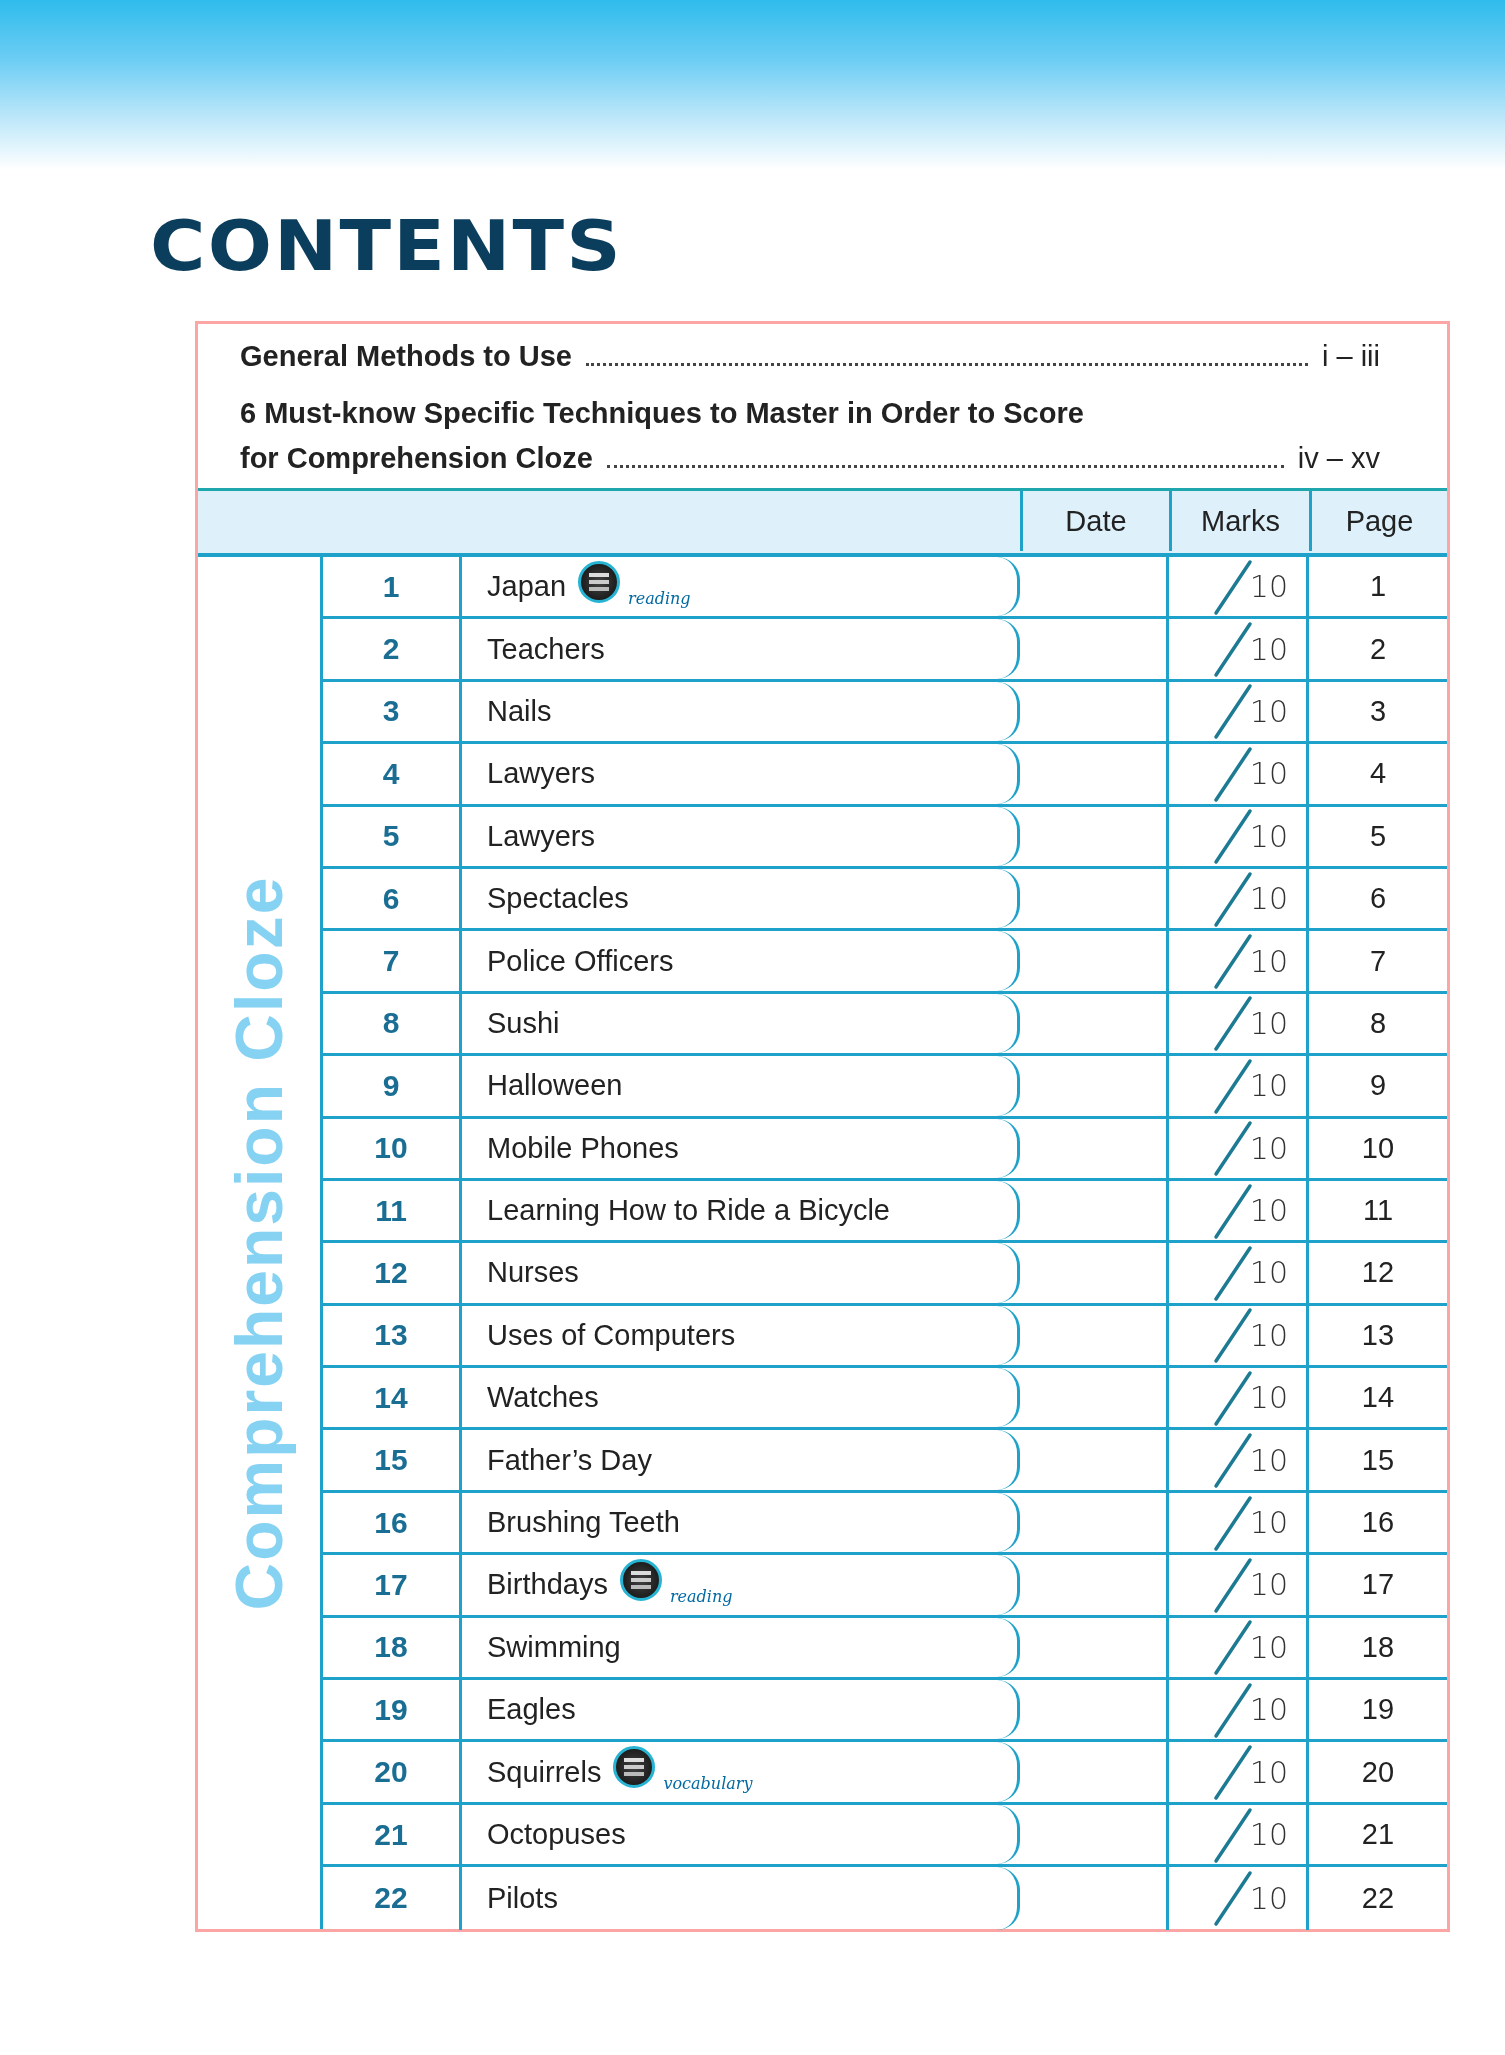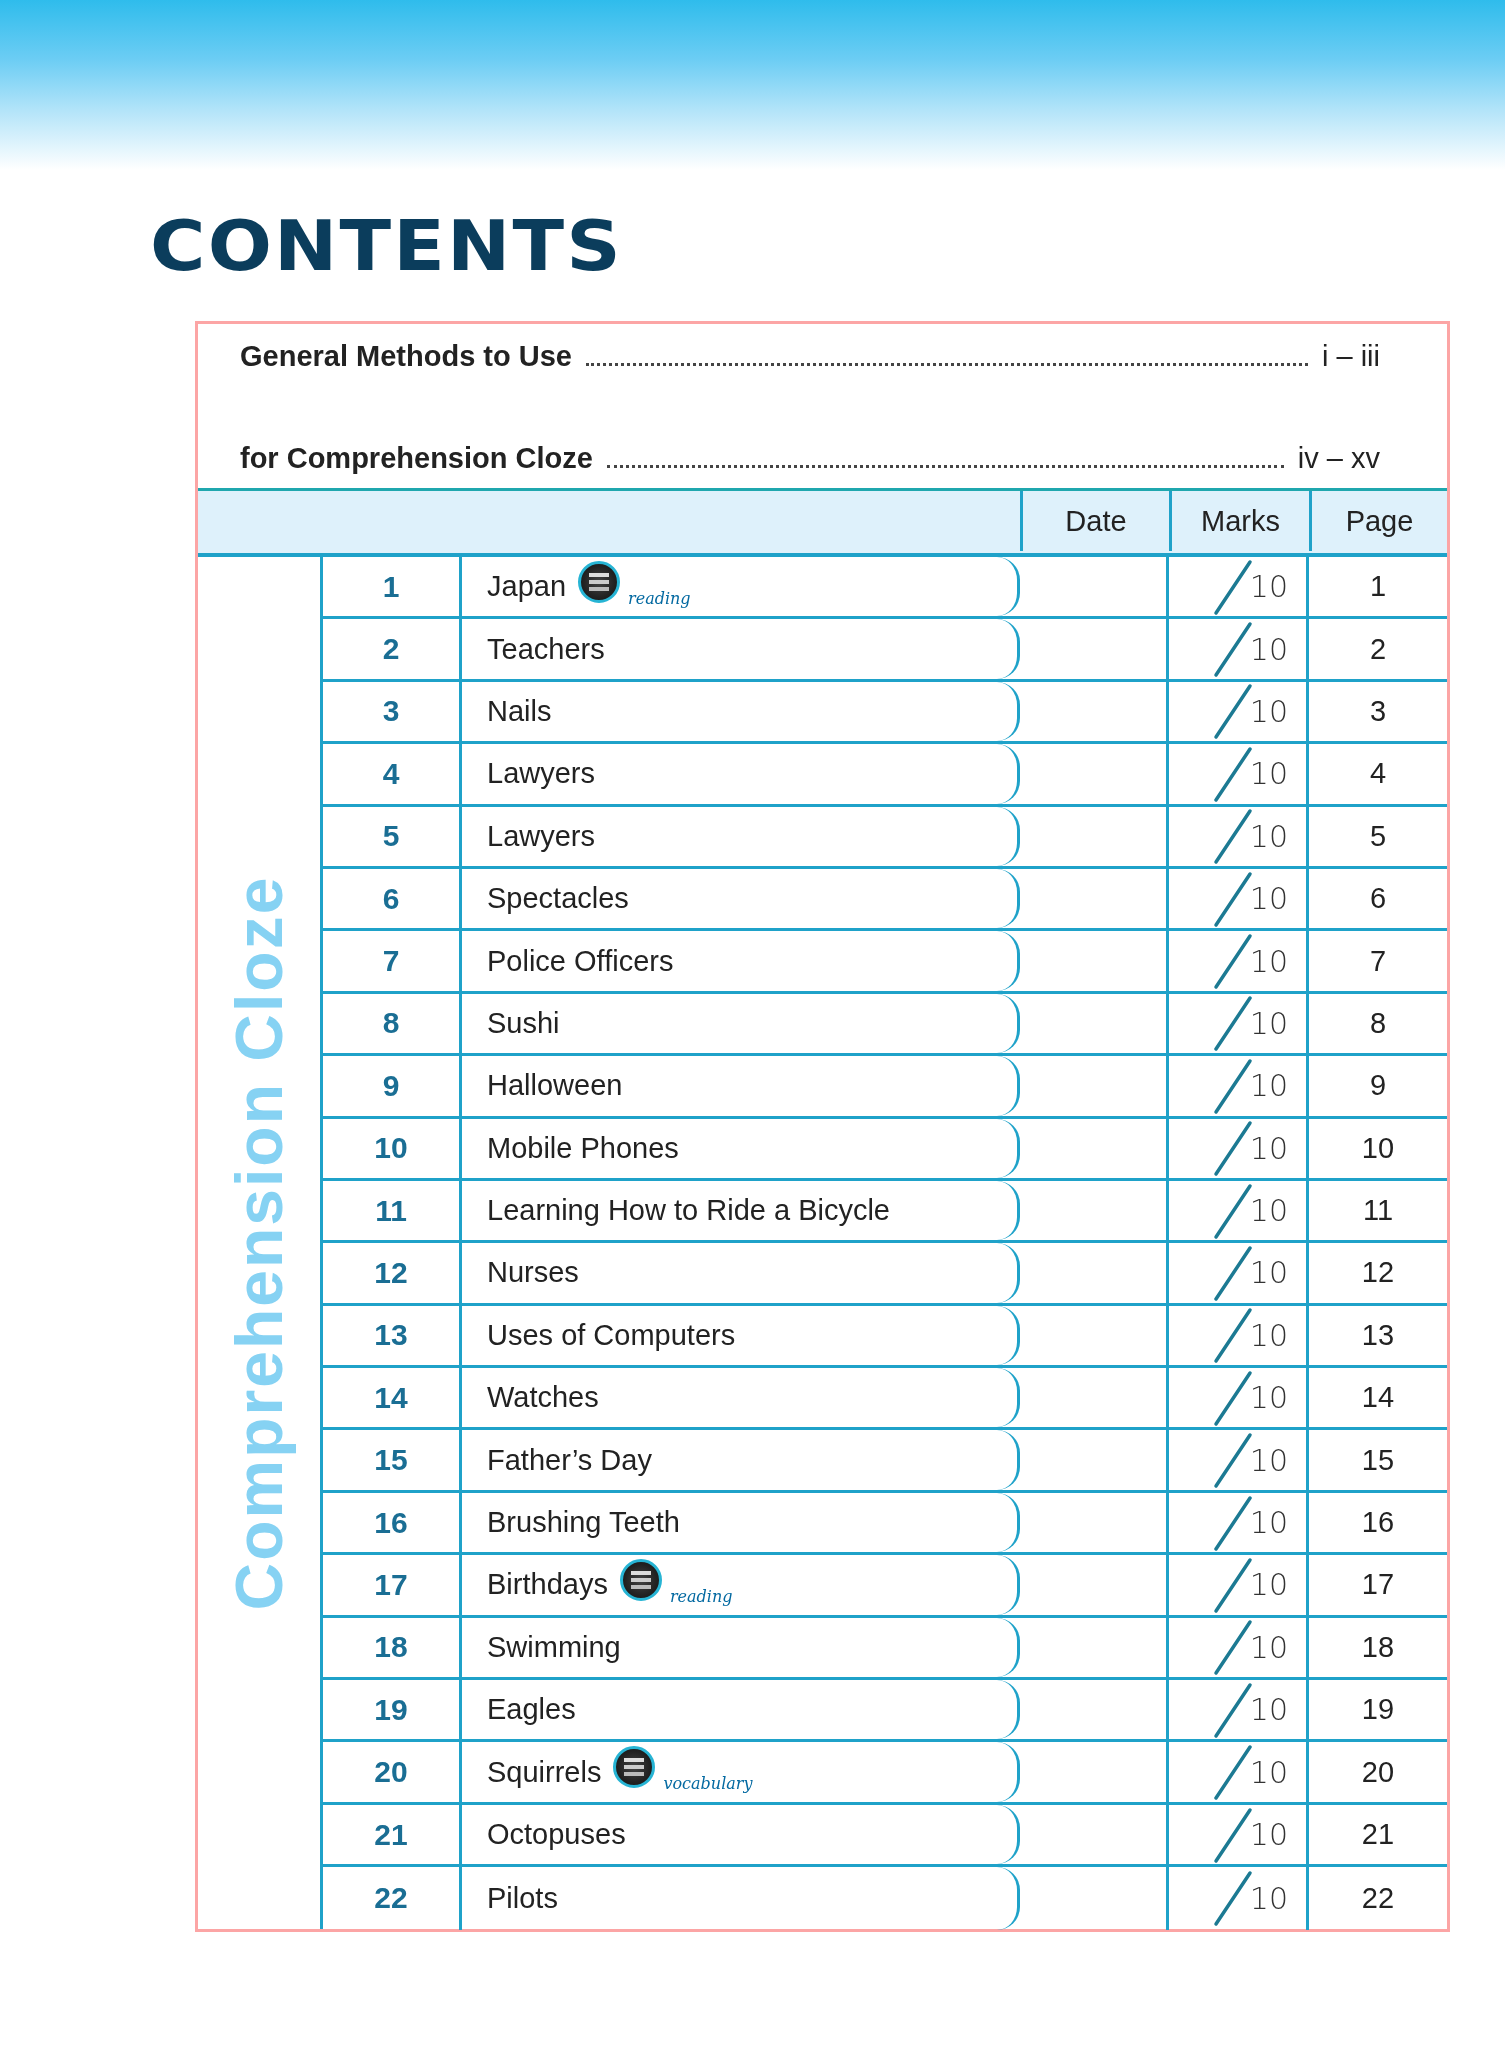--- a/index.html
+++ b/index.html
@@ -38,20 +38,23 @@
 <div class="topband"></div>
 <div class="title">CONTENTS</div>
 
 <div class="box">
   <div class="intro">
     <div class="intro-line" style="top:16px;width:1140px;">
       <span>General Methods to Use</span>
       <span class="dots"></span>
       <span class="pg">i – iii</span>
     </div>
+    <div class="intro-line" style="top:73px;">
+      <span>6 Must-know Specific Techniques to Master in Order to Score</span>
+    </div>
     <div class="intro-line" style="top:118px;width:1140px;">
       <span>for Comprehension Cloze</span>
       <span class="dots"></span>
       <span class="pg">iv – xv</span>
     </div>
   </div>
 
   <div class="hdr">
     <div class="hcell" style="left:822px;width:149px;">Date</div>
     <div class="hcell" style="left:971px;width:140px;">Marks</div>

